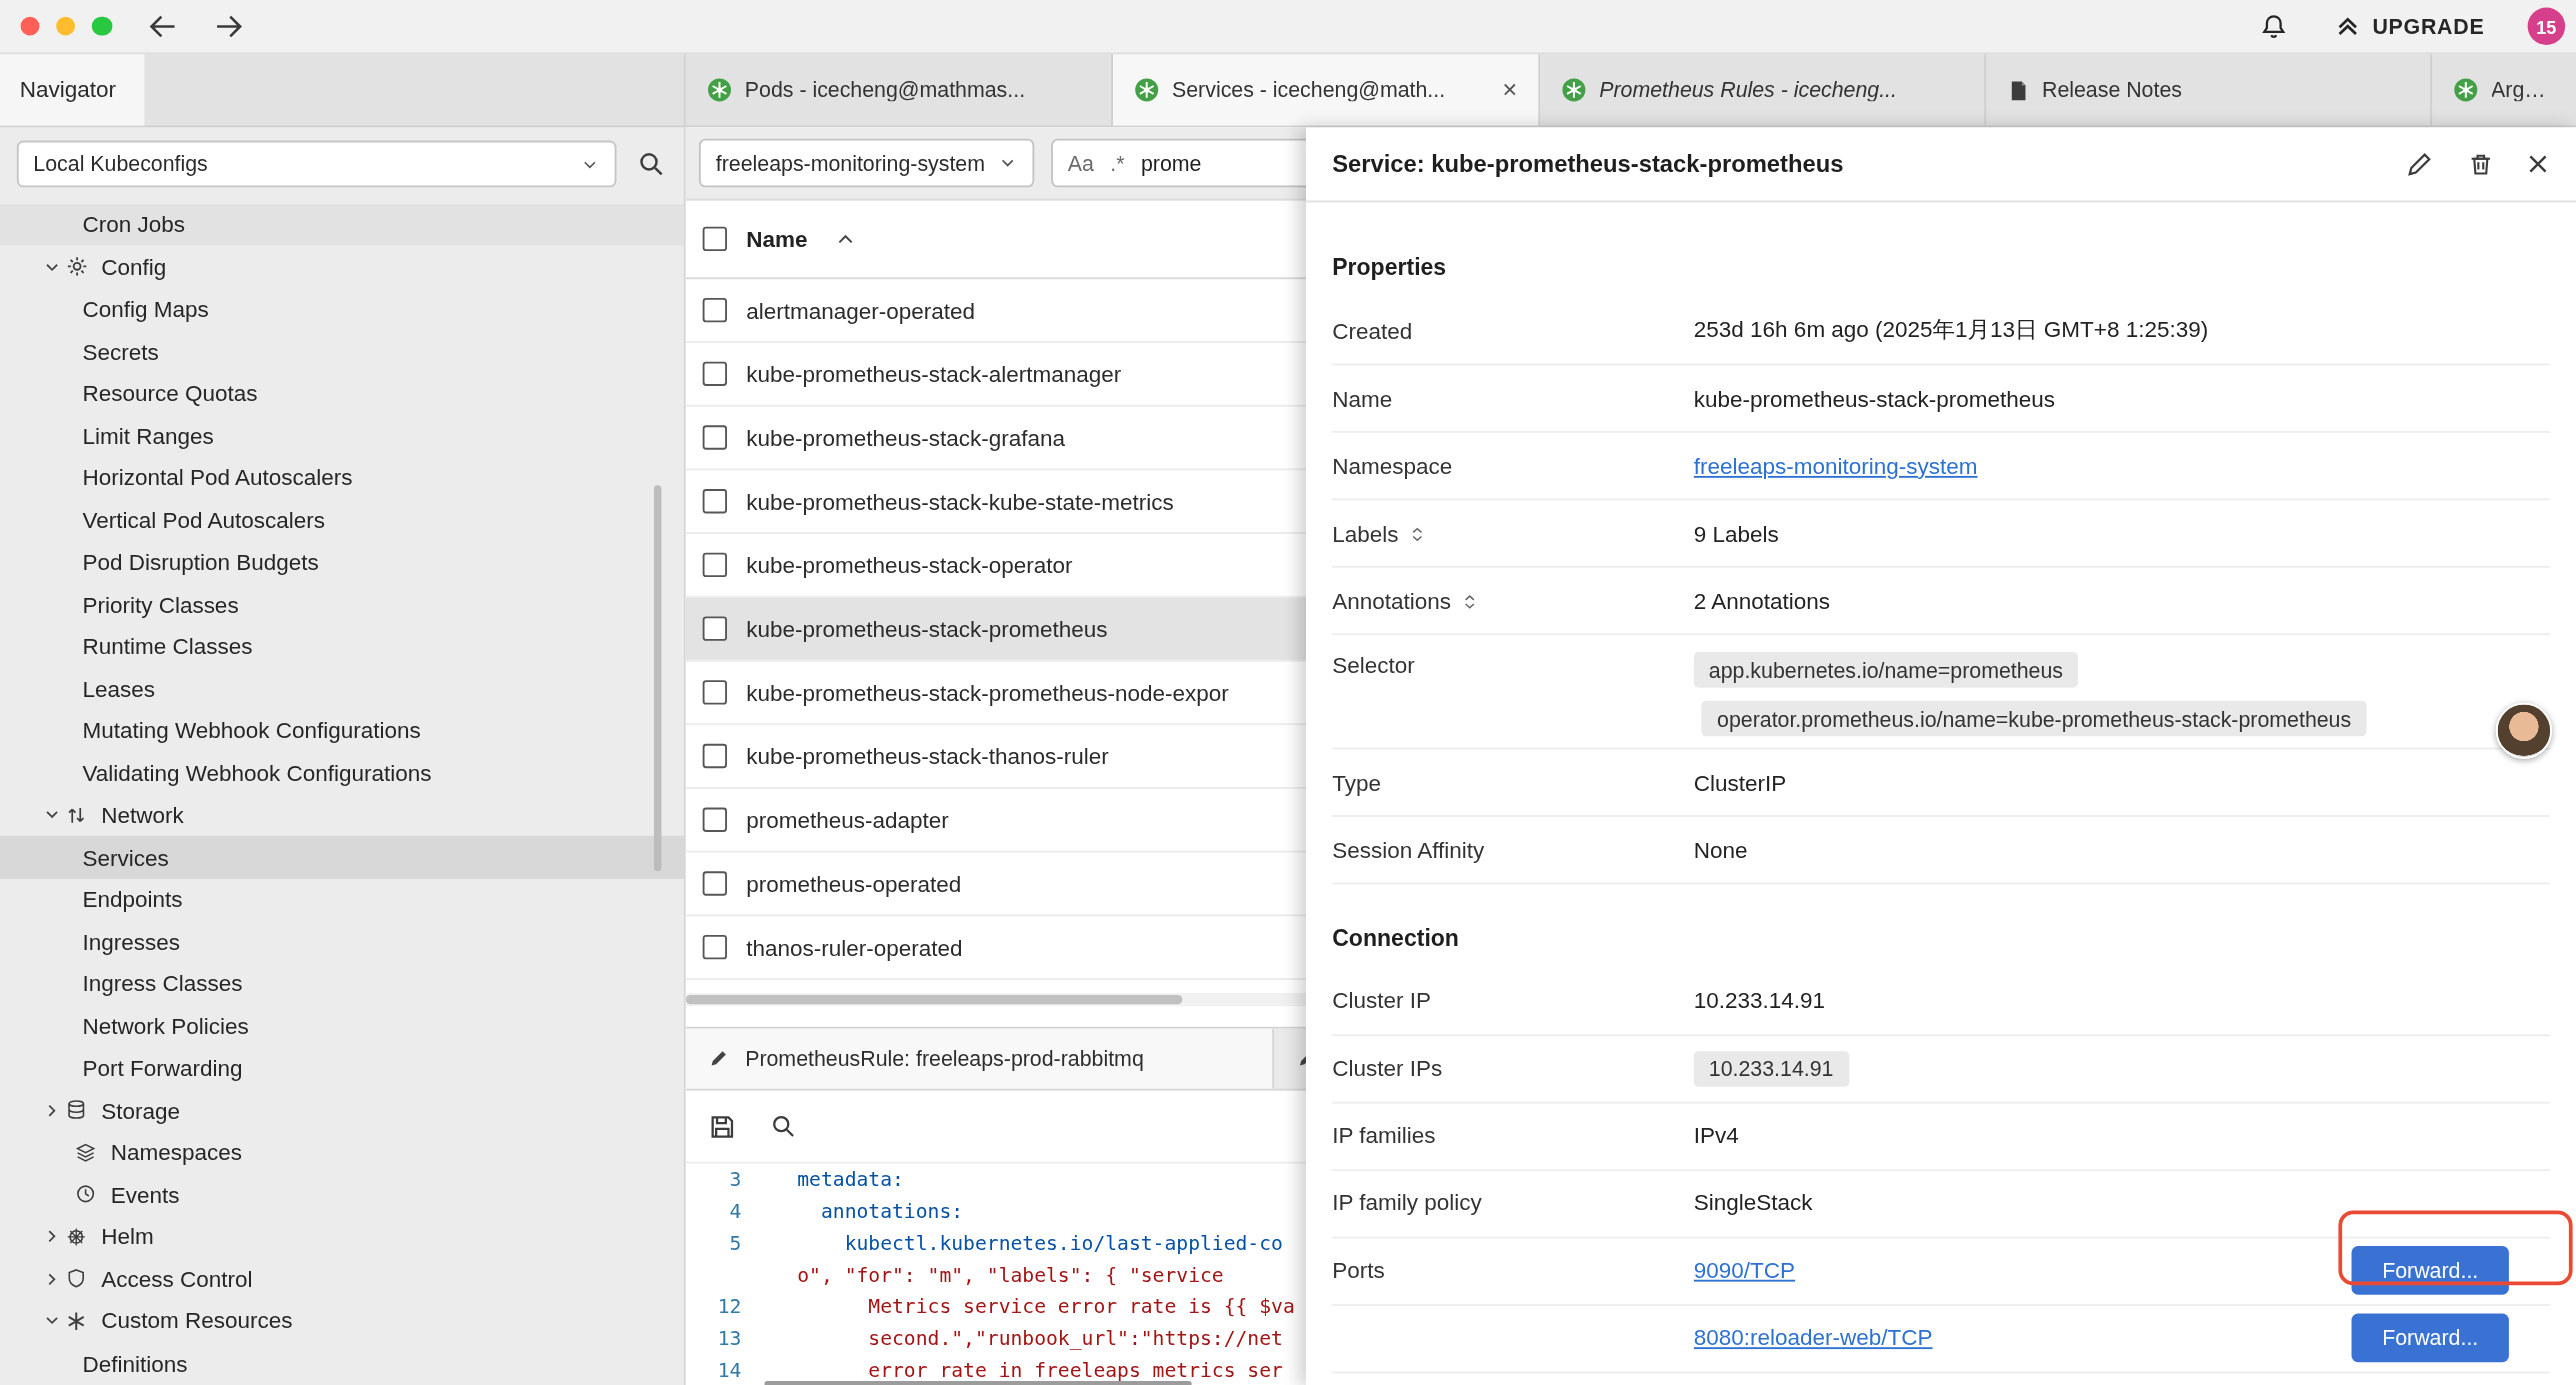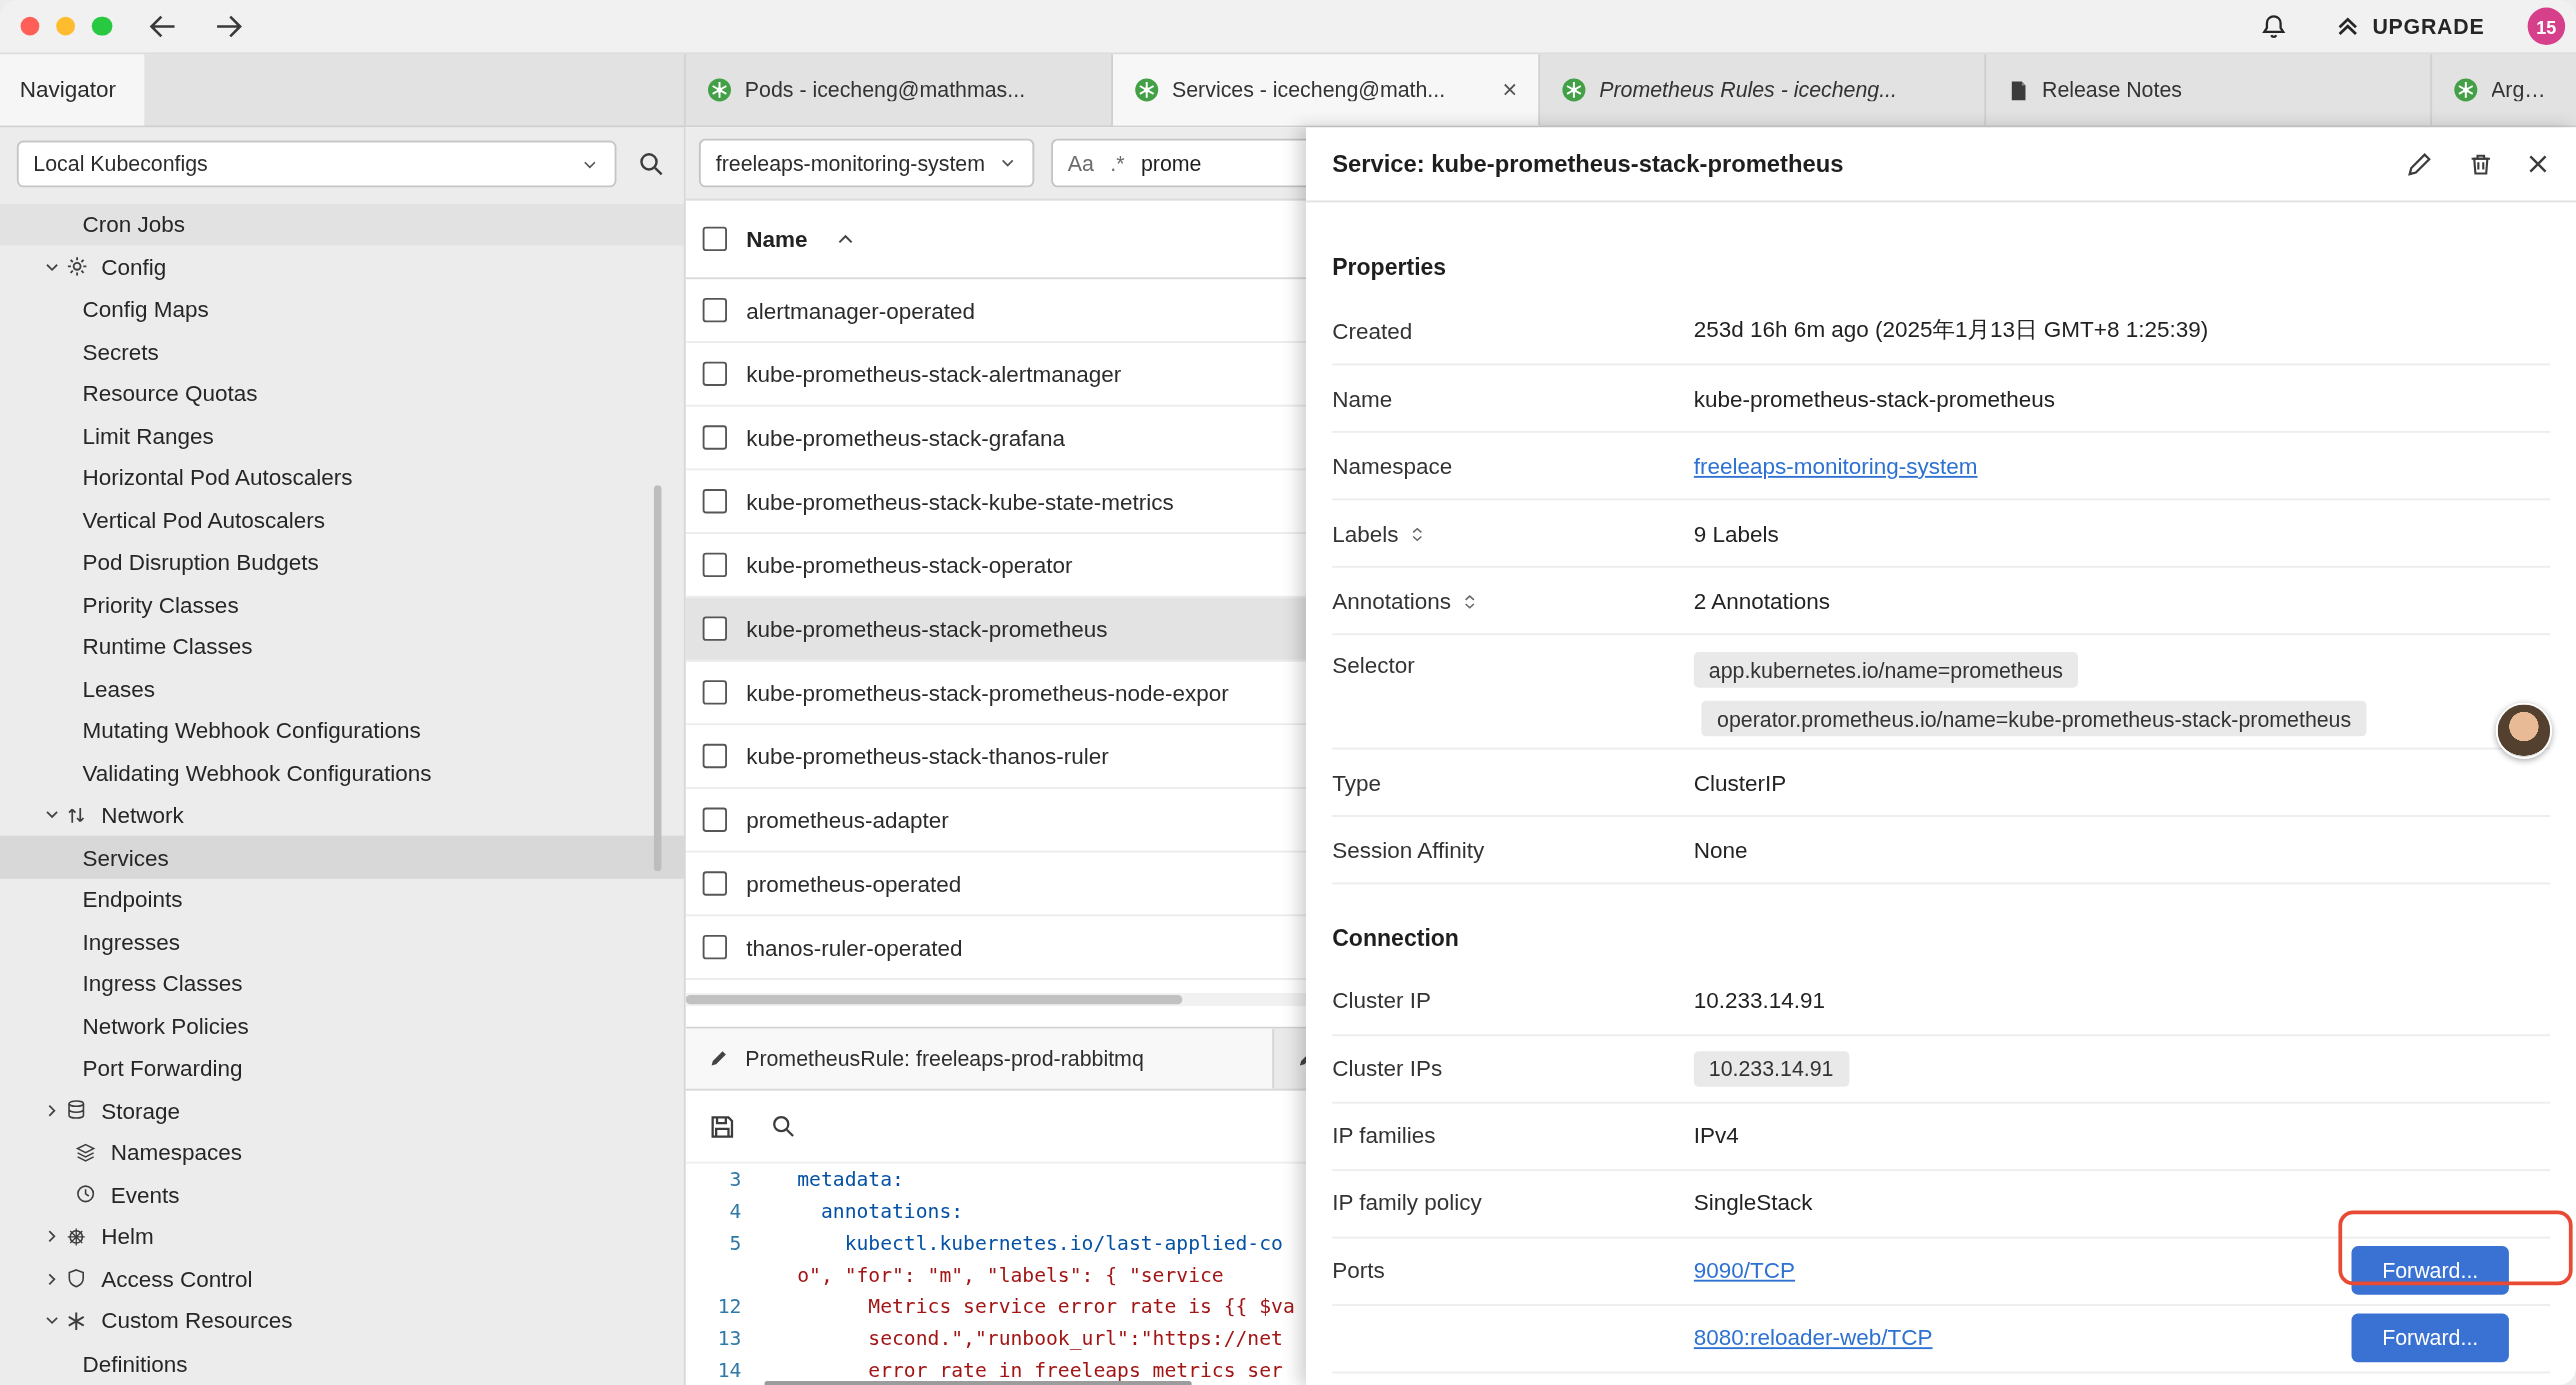--- a/index.html
+++ b/index.html
@@ -1,16 +1,16 @@
 <!DOCTYPE html>
 <html style="font-size:14px"><head>
 <meta charset="utf-8">
 <style>
   html,body{margin:0;padding:0;background:#ececec;}
-  #stage{width:2576px;height:1385px;overflow:hidden;position:relative;border-radius:17px;}
+  #stage{width:2576px;height:1385px;overflow:hidden;position:relative;}
   #app{width:1375px;height:739px;transform:scale(1.87372);transform-origin:0 0;
        font-family:"Liberation Sans",sans-serif;color:#222;position:relative;background:#ececec;}
   .icn{display:inline-flex;align-items:center;justify-content:center;flex:none;}
   svg{display:block;}
 
   
   .titlebar{position:absolute;left:0;top:0;width:1375px;height:29px;background:#f1f1f1;
             display:flex;align-items:center;border-bottom:0.9px solid #dcdcdc;box-sizing:border-box;}
   .tl{width:10.5px;height:10.5px;border-radius:50%;margin-left:8.8px;}
   .tl.red{background:#ff5f57;margin-left:10.5px}.tl.yel{background:#febc2e}.tl.grn{background:#28c840}

